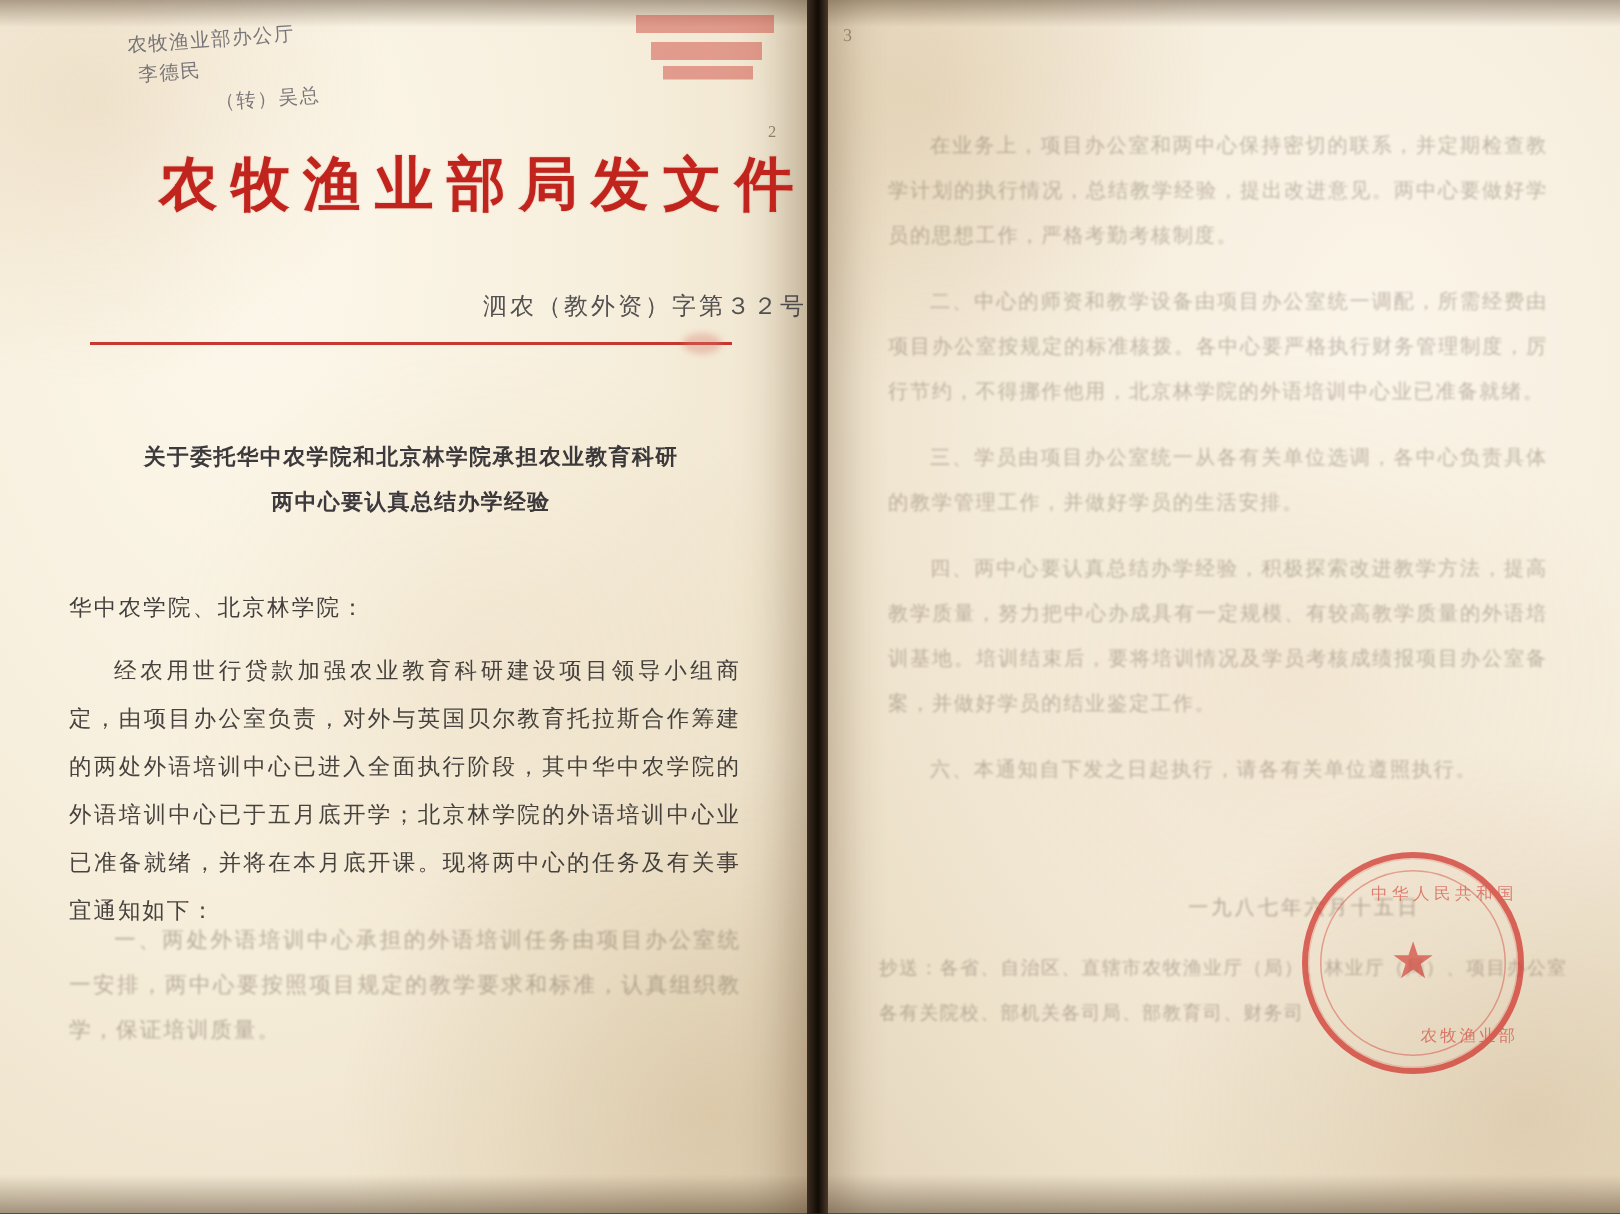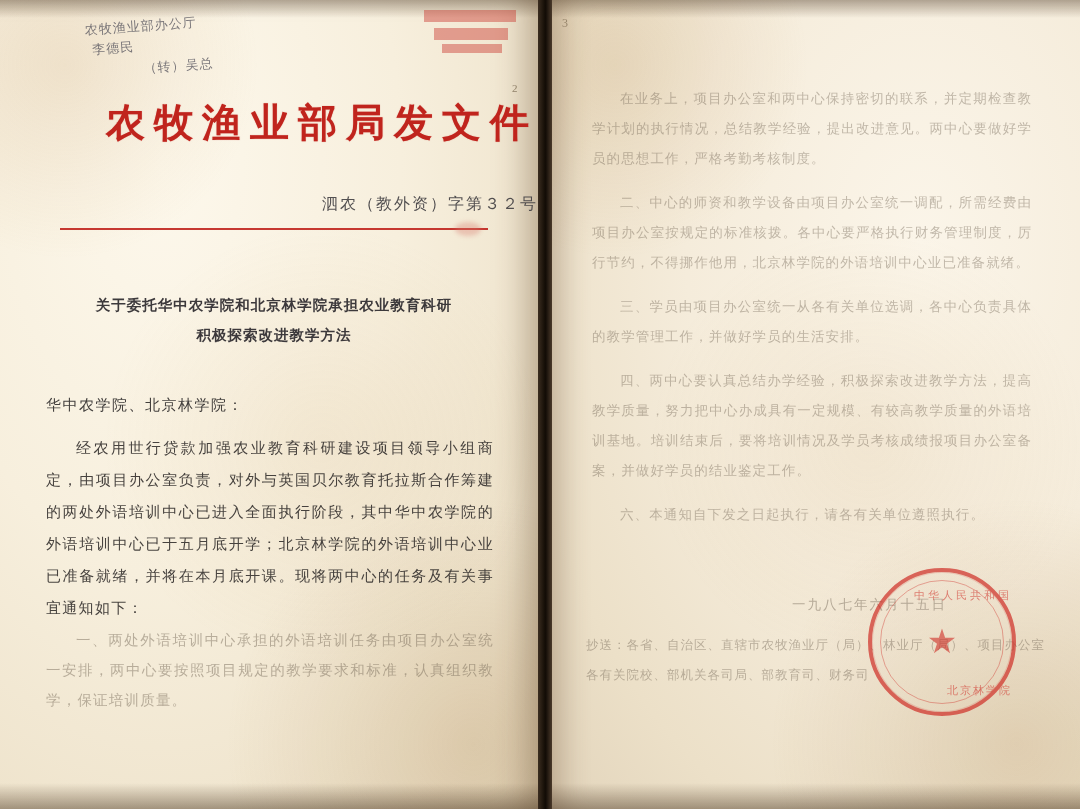--- a/index.html
+++ b/index.html
@@ -211,37 +211,37 @@
     left: 46px;
     width: 448px;
     top: 612px;
     color: #6f6251;
     font-size: 14.5px;
     line-height: 30px;
     letter-spacing: 1.2px;
     text-align: justify;
     opacity: .45;
     filter: blur(0.6px);
-    margin-top: 13px;
   }
   .body-faded p { margin: 0; text-indent: 30px; }
 
   
   .rp-text {
     position: absolute;
     left: 40px;
     width: 440px;
     top: 84px;
     color: #6d6050;
     font-size: 13.5px;
     line-height: 30px;
     letter-spacing: 1.1px;
     text-align: justify;
     opacity: .40;
     filter: blur(0.7px);
+    font-family: Liberation Mono, monospace;
   }
   .rp-text p { margin: 0 0 14px 0; text-indent: 28px; }
 
   .rp-date {
     position: absolute;
     left: 240px;
     top: 596px;
     color: #6d6050;
     font-size: 13.5px;
     letter-spacing: 2px;
@@ -341,21 +341,21 @@
 
     <div class="doc-title">农牧渔业部局发文件</div>
 
     <div class="doc-number">泗农（教外资）字第３２号</div>
 
     <div class="red-rule"></div>
     <div class="pink-tint"></div>
 
     <div class="subject">
       <div>关于委托华中农学院和北京林学院承担农业教育科研</div>
-      <div>积极探索改进教学方法</div>
+      <div>两中心要认真总结办学经验</div>
     </div>
 
     <div class="recipient">华中农学院、北京林学院：</div>
 
     <div class="body-text">
       <p class="indent">经农用世行贷款加强农业教育科研建设项目领导小组商定，由项目办公室负责，对外与英国贝尔教育托拉斯合作筹建的两处外语培训中心已进入全面执行阶段，其中华中农学院的外语培训中心已于五月底开学；北京林学院的外语培训中心业已准备就绪，并将在本月底开课。现将两中心的任务及有关事宜通知如下：</p>
     </div>
 
     <div class="body-faded">
       <p>一、两处外语培训中心承担的外语培训任务由项目办公室统一安排，两中心要按照项目规定的教学要求和标准，认真组织教学，保证培训质量。</p>
@@ -383,18 +383,18 @@
 
     <div class="rp-cc">
       <p>抄送：各省、自治区、直辖市农牧渔业厅（局）、林业厅（局）、项目办公室</p>
       <p>各有关院校、部机关各司局、部教育司、财务司</p>
     </div>
 
     <div class="seal">
       <div class="inner-ring"></div>
       <div class="seal-text-top">中华人民共和国</div>
       <div class="star">★</div>
-      <div class="seal-text-bottom">北京林学院</div>
+      <div class="seal-text-bottom">农牧渔业部</div>
     </div>
 
   </div>
 
 </div>
 
 </body></html>

